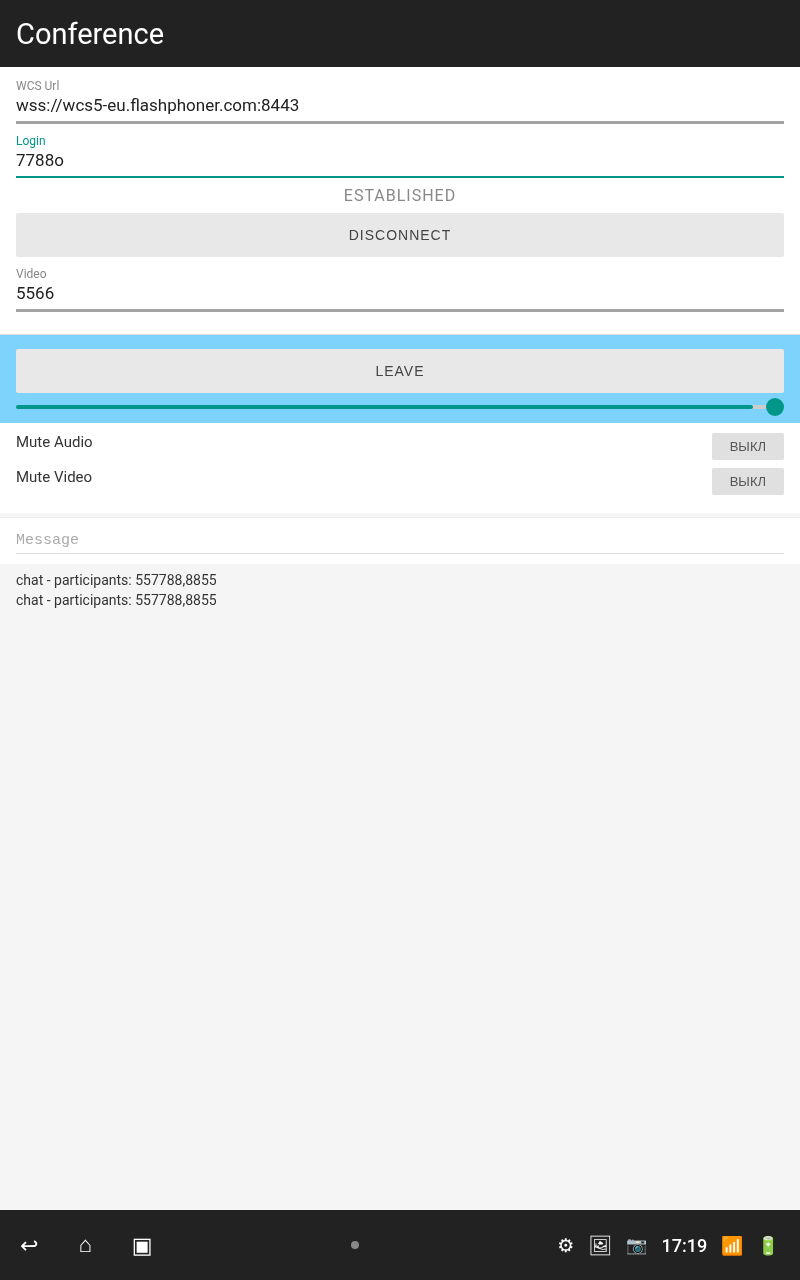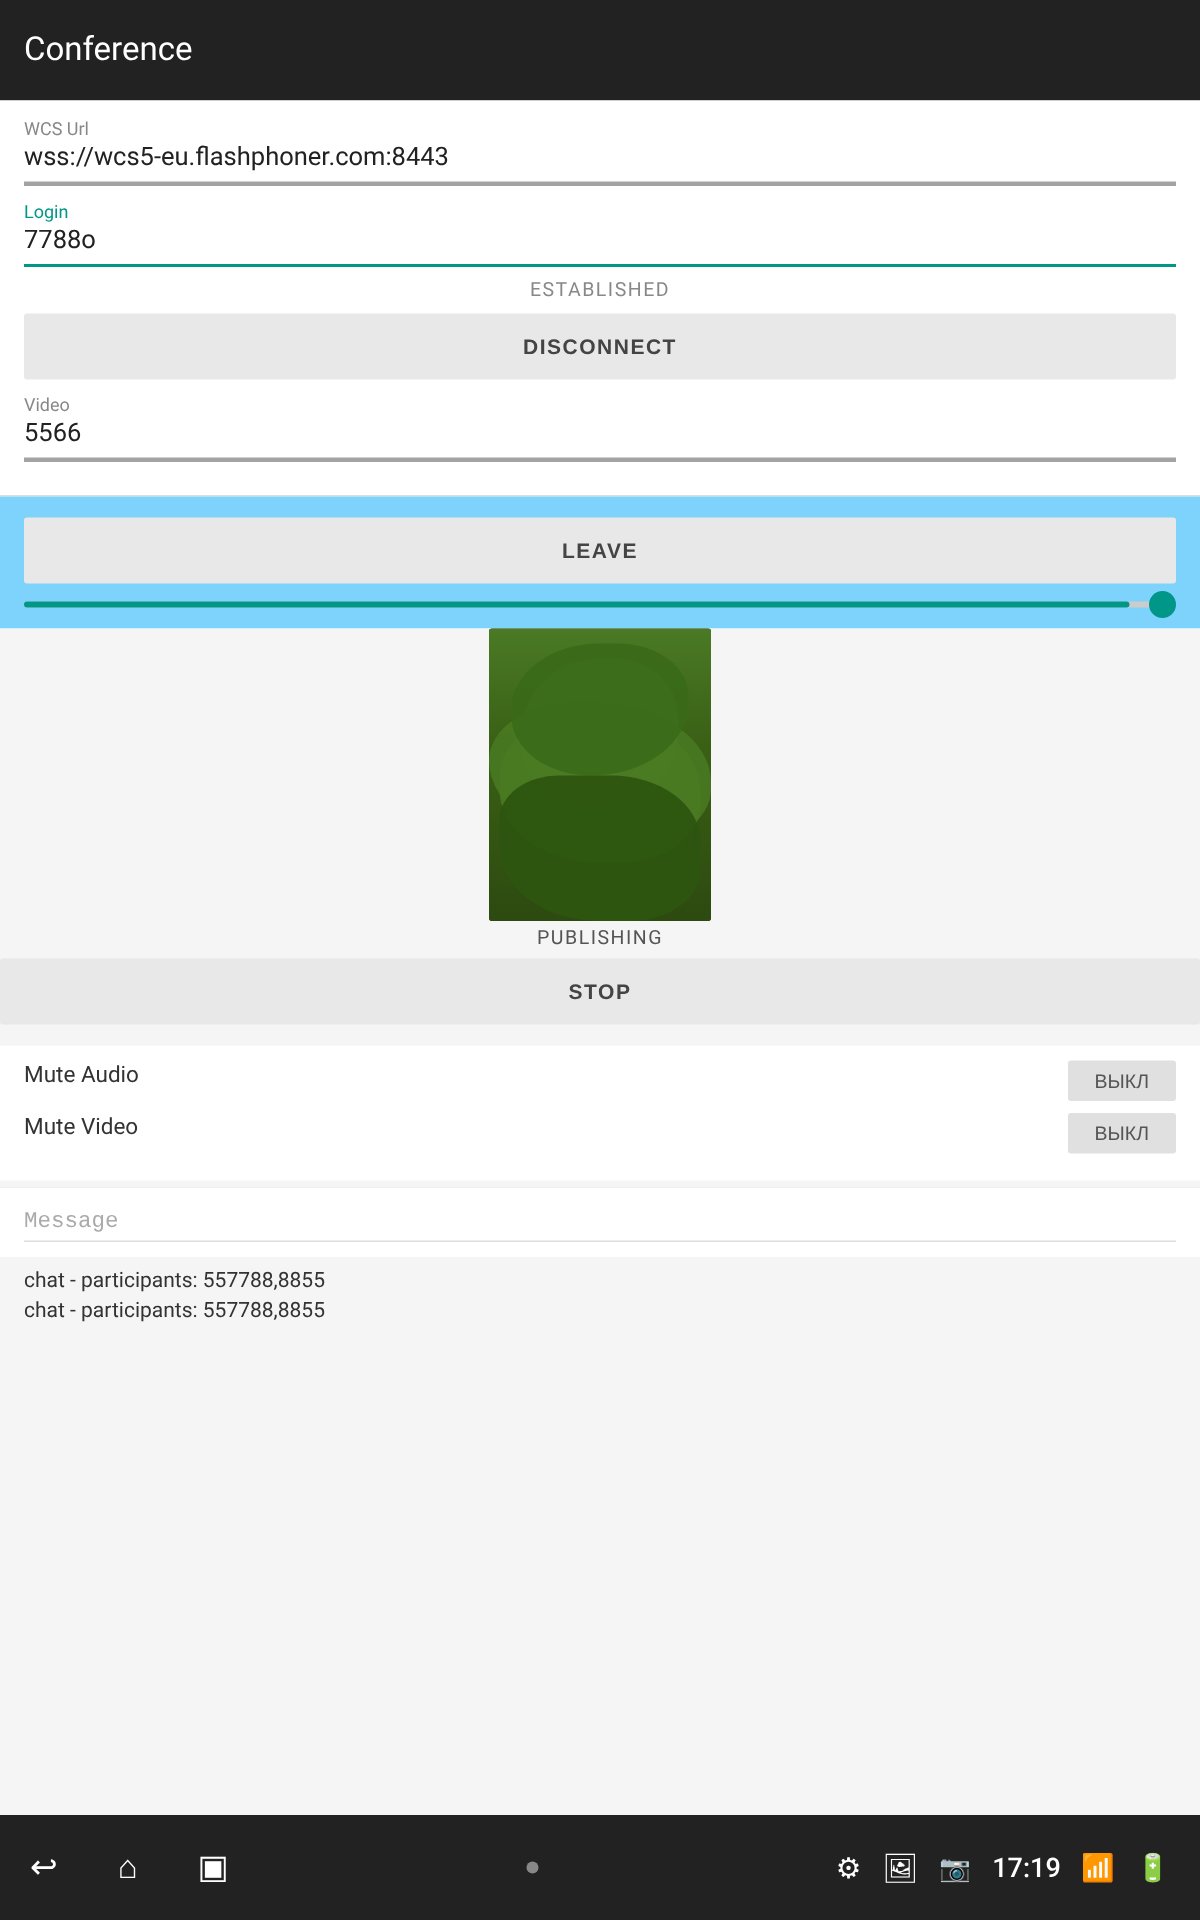--- a/index.html
+++ b/index.html
@@ -16,21 +16,21 @@
     
     #header {
       background: #222222;
       height: 67px;
       display: flex;
       align-items: center;
       padding: 0 16px;
     }
     #header-title {
       color: #ffffff;
-      font-size: 22px;
+      font-size: 29px;
       font-weight: 400;
     }
 
     
     #main {
       flex: 1;
       background: #f5f5f5;
       padding: 0;
       overflow-y: auto;
       display: flex;
@@ -66,34 +66,34 @@
       width: 100%;
     }
     .login-label {
       color: #009688;
       font-size: 12px;
       margin-bottom: 2px;
     }
     .status-text {
       text-align: center;
       color: #888;
-      font-size: 13px;
+      font-size: 16px;
       letter-spacing: 1px;
       margin: 8px 0;
     }
 
     
     .action-btn {
       width: 100%;
       background: #e8e8e8;
       border: none;
       border-radius: 2px;
       padding: 14px 0;
       font-size: 14px;
-      font-weight: 700;
+      font-weight: 400;
       letter-spacing: 1px;
       color: #444;
       cursor: pointer;
       text-align: center;
       display: block;
       margin: 6px 0;
     }
 
     
     #video-section {
@@ -407,31 +407,20 @@
 
 
     <div class="slider-wrap">
       <div class="slider-track">
         <div class="slider-fill"></div>
         <div class="slider-thumb"></div>
       </div>
     </div>
   </div>
 
-  <div id="publishing-section">
-    <div class="publishing-video">
-      <div class="foliage-scene">
-        <div style="position:absolute;top:5%;left:10%;width:80%;height:45%;background:#3a6a18;border-radius:50% 40% 55% 45%;opacity:0.9;z-index:2;"></div>
-        <div style="position:absolute;top:25%;left:0%;width:100%;height:50%;background:#4a7a22;border-radius:40% 55% 40% 60%;opacity:0.85;z-index:1;"></div>
-        <div style="position:absolute;top:50%;left:5%;width:90%;height:50%;background:#2d5510;border-radius:30% 45% 35% 50%;opacity:0.95;z-index:3;"></div>
-      </div>
-    </div>
-    <span class="publishing-label">PUBLISHING</span>
-    <button class="action-btn" style="width:calc(100% - 0px);">STOP</button>
-  </div>
 
   <div id="controls-section">
     <div class="mute-row">
       <span class="mute-label">Mute Audio</span>
       <button class="mute-btn">ВЫКЛ</button>
     </div>
     <div class="mute-row">
       <span class="mute-label">Mute Video</span>
       <button class="mute-btn">ВЫКЛ</button>
     </div>

